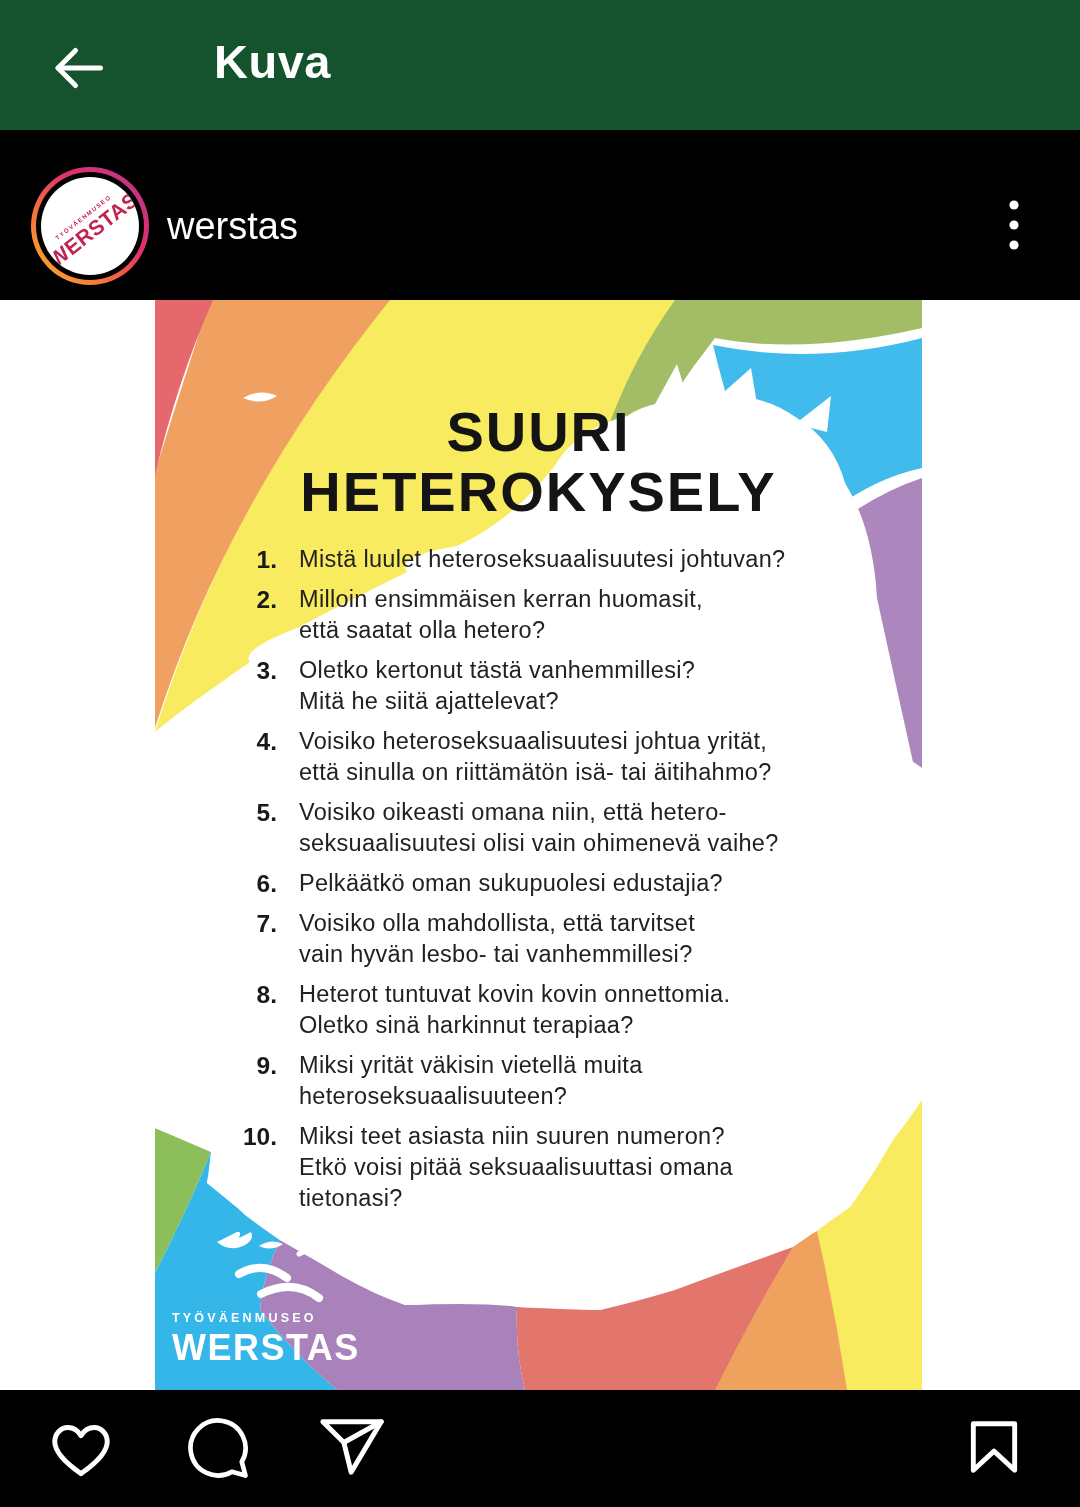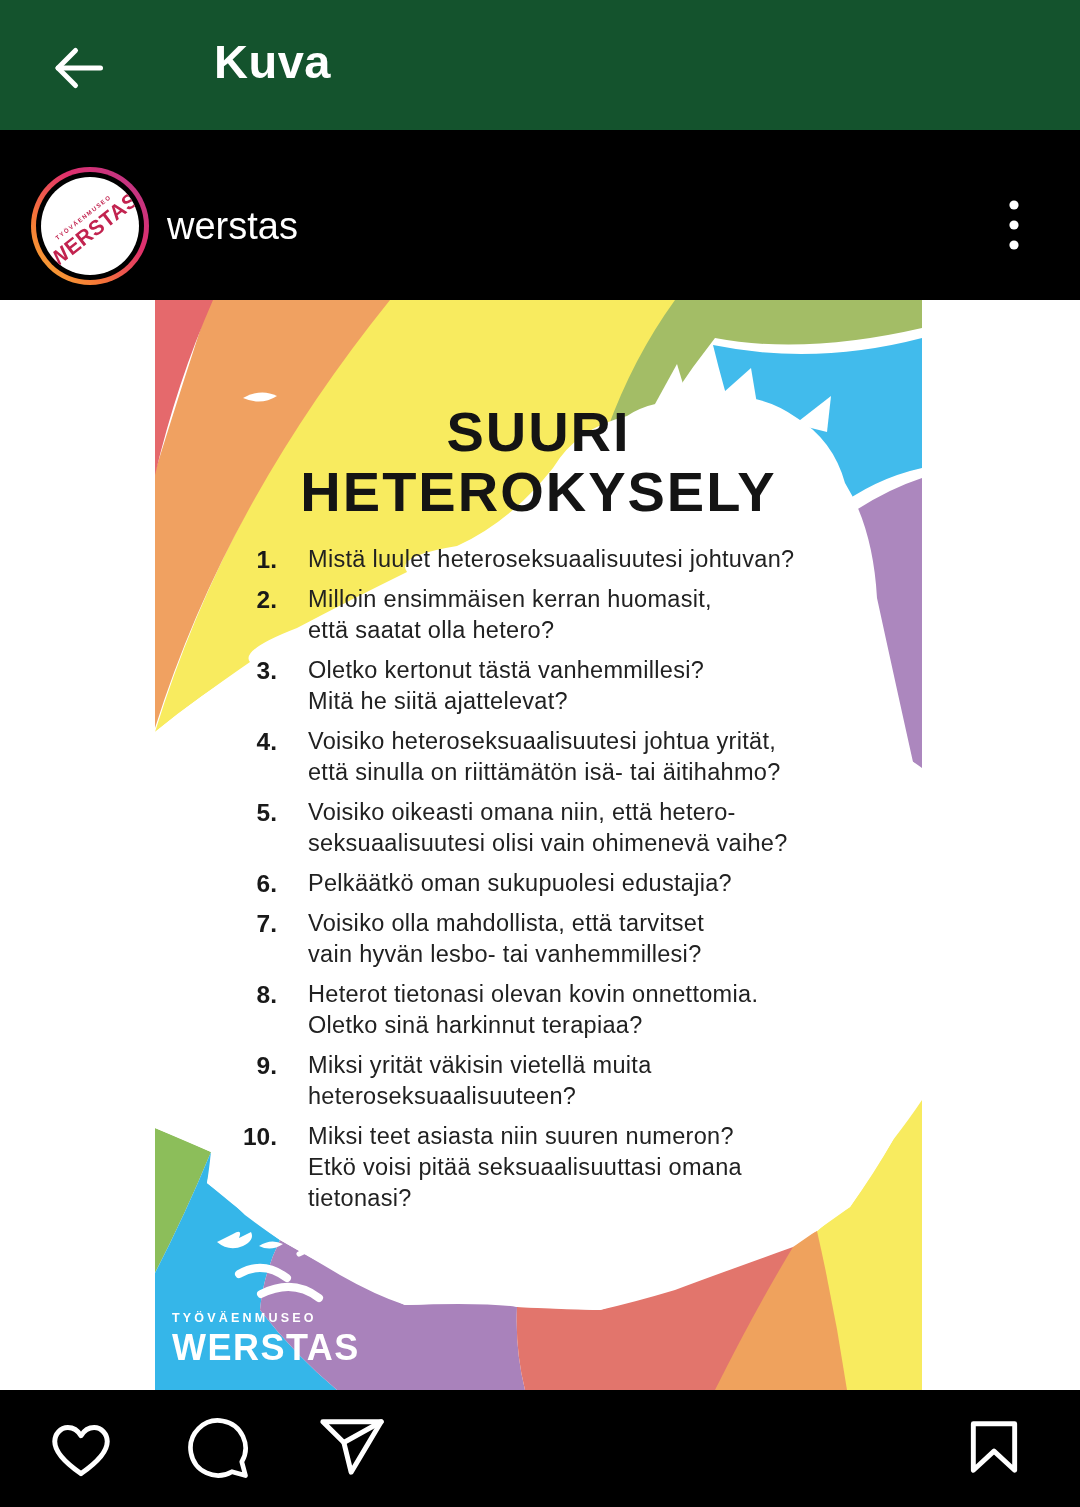--- a/index.html
+++ b/index.html
@@ -27,21 +27,21 @@
   
   .photo-area{position:absolute;left:0;top:300px;width:1080px;height:1384px;background:#fff;}
   .poster{position:absolute;left:155px;top:0;width:767px;height:1090px;overflow:hidden;}
   .poster svg.bg{position:absolute;left:0;top:0;width:100%;height:100%;}
 
   .poster-title{position:absolute;left:0;top:102px;width:100%;text-align:center;
     color:#141414;font-weight:700;font-size:56px;line-height:60px;letter-spacing:2px;}
   .questions{position:absolute;left:0;top:244px;width:745px;display:flex;flex-direction:column;gap:9px;}
   .q-row{display:flex;align-items:flex-start;}
   .q-num{width:122px;text-align:right;font-weight:700;font-size:24.5px;line-height:31px;color:#191919;flex:none;}
-  .q-text{margin-left:31px;width:612px;font-size:23.5px;line-height:31px;letter-spacing:.3px;
+  .q-text{margin-left:22px;width:612px;font-size:23.5px;line-height:31px;letter-spacing:.3px;
     color:#212121;white-space:pre-line;}
   .poster-footer{position:absolute;left:17px;top:1012px;color:#fff;line-height:1;}
   .poster-footer .museum{font-size:12.5px;font-weight:700;letter-spacing:3.2px;margin-bottom:5px;}
   .poster-footer .name{font-size:36px;font-weight:700;letter-spacing:1.5px;}
 
   
   .action-bar{position:absolute;left:0;top:1390px;width:1080px;height:117px;background:#000;}
   .icon-btn{position:absolute;cursor:pointer;}
   .icon-btn svg{display:block;}
 </style>
@@ -156,21 +156,21 @@
         <div class="q-num">6.</div>
         <div class="q-text">Pelkäätkö oman sukupuolesi edustajia?</div>
       </div>
       <div class="q-row">
         <div class="q-num">7.</div>
         <div class="q-text">Voisiko olla mahdollista, että tarvitset
 vain hyvän lesbo- tai vanhemmillesi?</div>
       </div>
       <div class="q-row">
         <div class="q-num">8.</div>
-        <div class="q-text">Heterot tietonasi olevan kovin onnettomia.
+        <div class="q-text">Heterot tuntuvat kovin kovin onnettomia.
 Oletko sinä harkinnut terapiaa?</div>
       </div>
       <div class="q-row">
         <div class="q-num">9.</div>
         <div class="q-text">Miksi yrität väkisin vietellä muita
 heteroseksuaalisuuteen?</div>
       </div>
       <div class="q-row">
         <div class="q-num">10.</div>
         <div class="q-text">Miksi teet asiasta niin suuren numeron?

